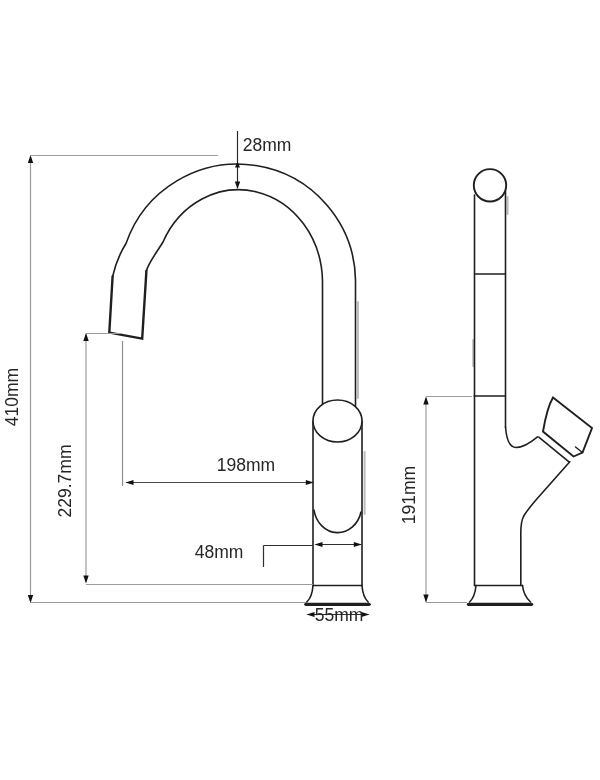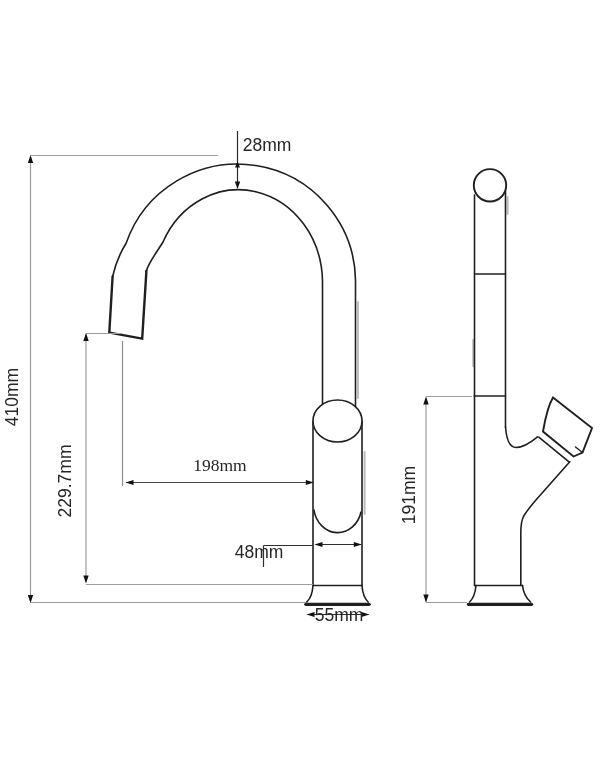--- a/index.html
+++ b/index.html
@@ -150,20 +150,20 @@
       </g>
     </g>
   </svg>
 
   <span class="dim-label" style="left:267px;top:146px;">28mm</span>
 
   <span class="dim-label vert" style="left:13px;top:397px;">410mm</span>
 
   <span class="dim-label vert" style="left:66px;top:481px;">229.7mm</span>
 
-  <span class="dim-label" style="left:220px;top:466px;font-family:Liberation Serif, serif;">198mm</span>
+  <span class="dim-label" style="left:246px;top:466px;">198mm</span>
 
-  <span class="dim-label" style="left:219px;top:553px;margin-left:40px;">48mm</span>
+  <span class="dim-label" style="left:219px;top:553px;">48mm</span>
 
   <span class="dim-label" style="left:339px;top:616px;">55mm</span>
 
   <span class="dim-label vert" style="left:410px;top:495px;">191mm</span>
 </div>
 
 </body></html>

